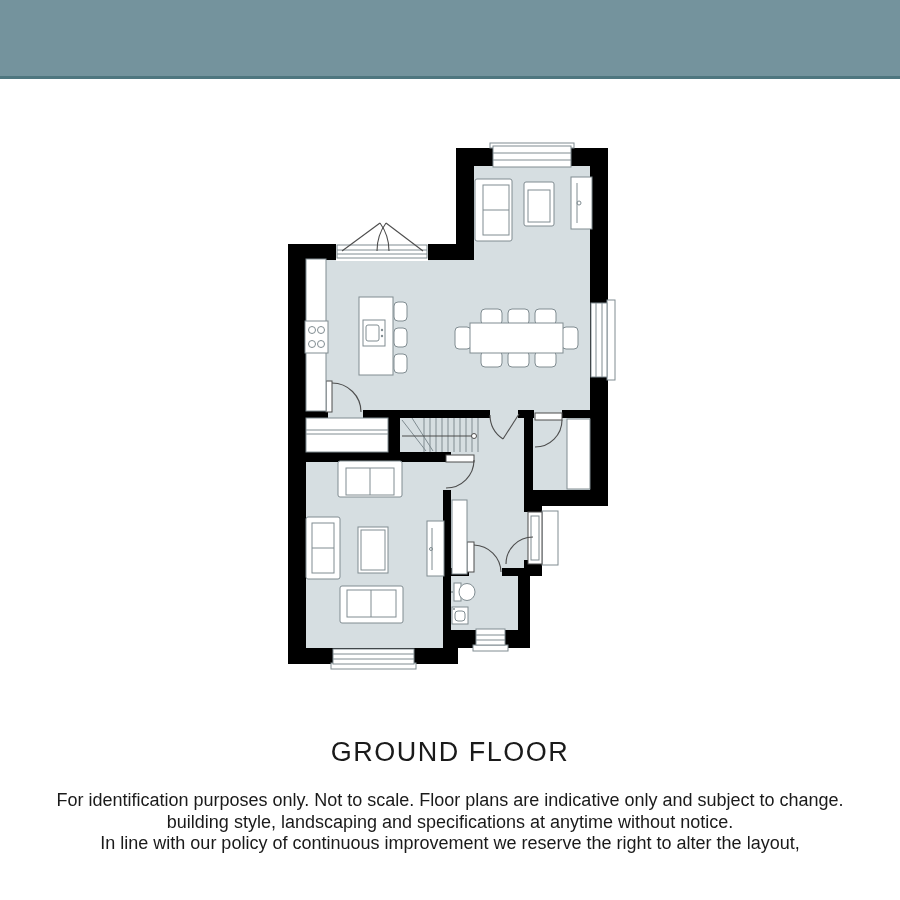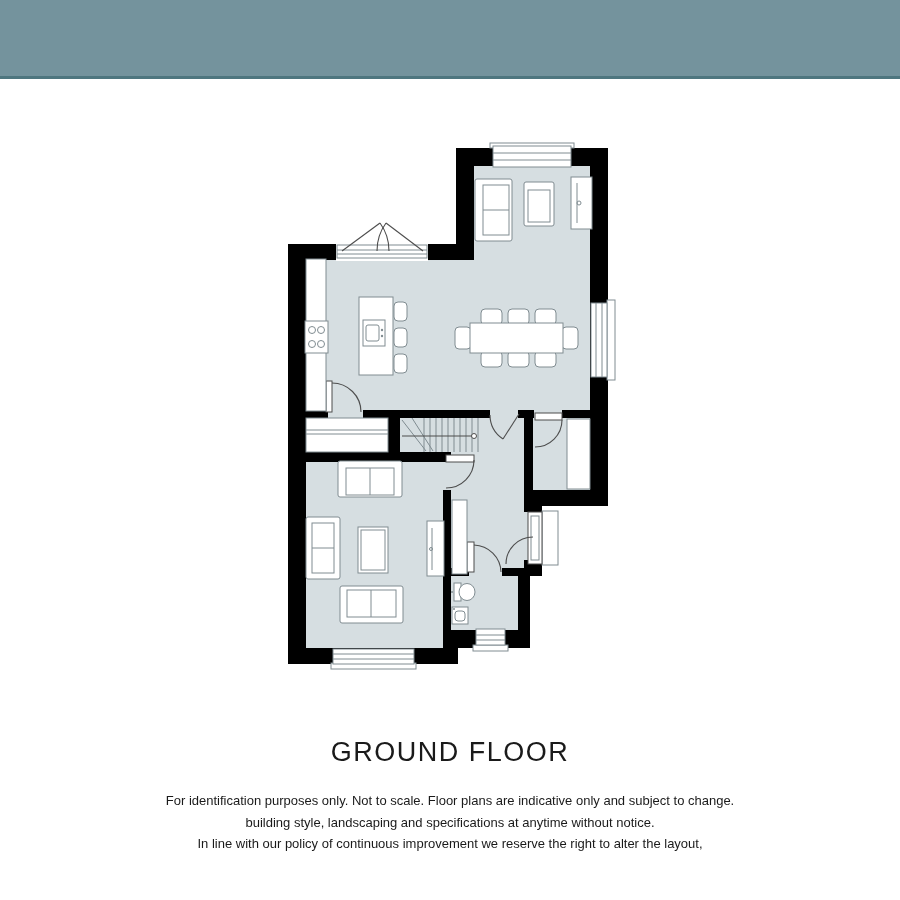--- a/index.html
+++ b/index.html
@@ -12,21 +12,21 @@
     background:var(--band-color,#74939D);
     border-bottom:3px solid var(--band-edge-color,#4E767F);
   }
   .plan-wrap{position:absolute;left:265px;top:128px;width:370px;height:560px;}
   .plan-title{
     position:absolute;left:0;top:737px;width:900px;text-align:center;
     font-size:27px;letter-spacing:1.5px;font-weight:500;
   }
   .disclaimer{
     position:absolute;left:0;top:790px;width:900px;text-align:center;
-    font-size:13px;line-height:21.5px;
+    font-size:18px;line-height:21.5px;
   }
   svg .wall{fill:var(--wall-color,#000);}
   svg .floor{fill:var(--floor-color,#D6DEE1);}
   svg .fx{fill:#fff;stroke:var(--furniture-line,#808C91);stroke-width:1;}
   svg .fxline{stroke:var(--furniture-line,#808C91);stroke-width:1;fill:none;}
   svg .doorarc{stroke:var(--door-line,#4D4D4D);stroke-width:1.1;fill:none;}
   svg .doorleaf{fill:#fff;stroke:var(--door-line,#4D4D4D);stroke-width:1;}
 </style>
 </head>
 <body>

